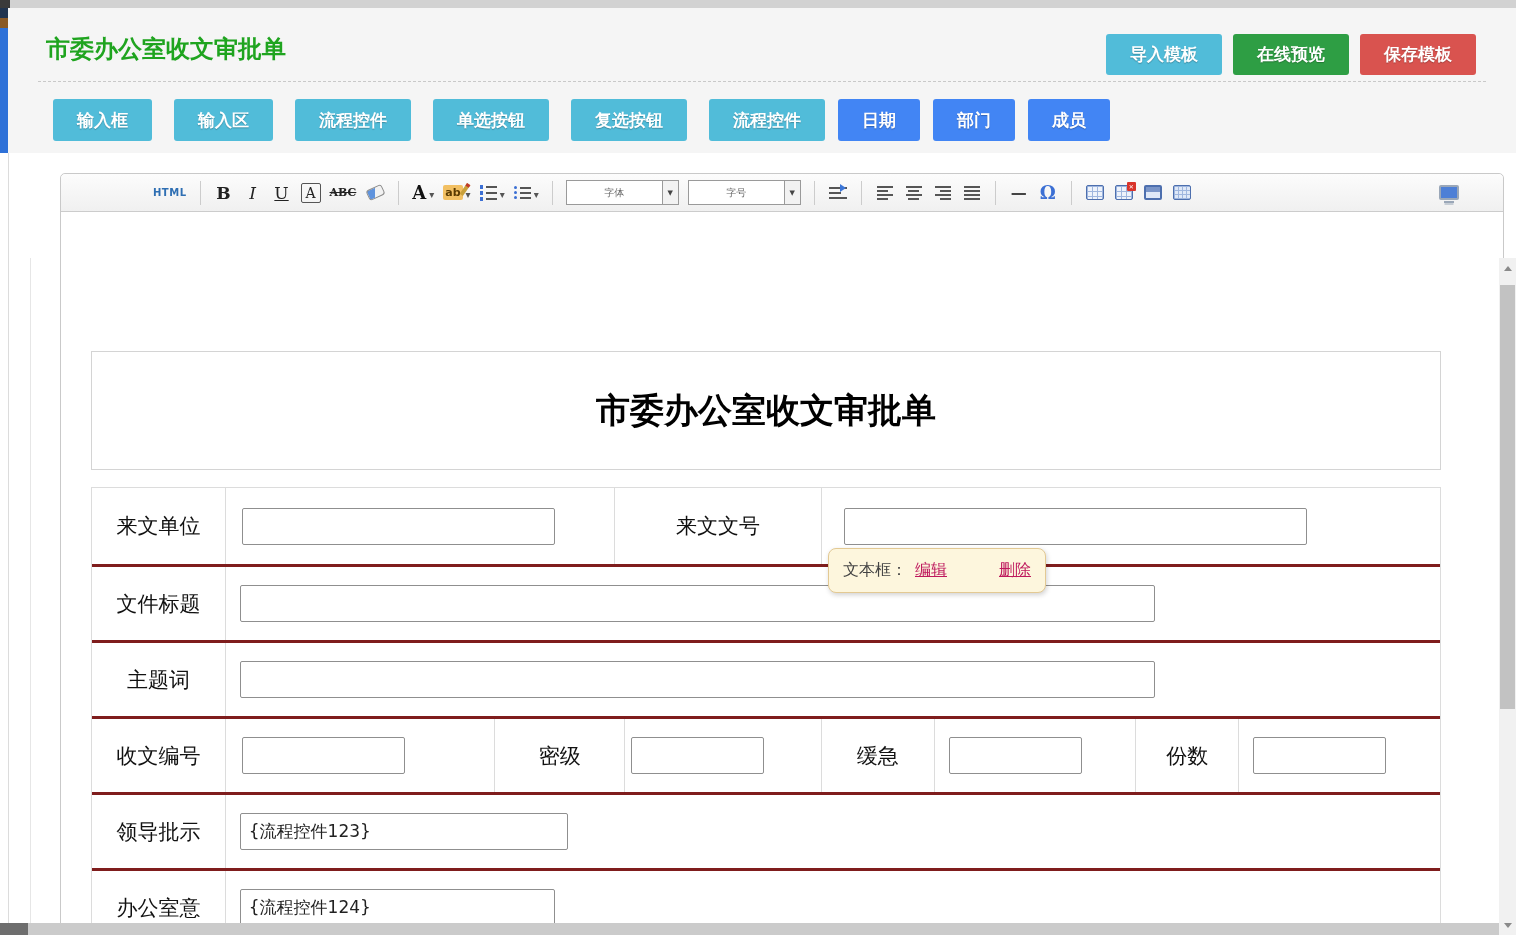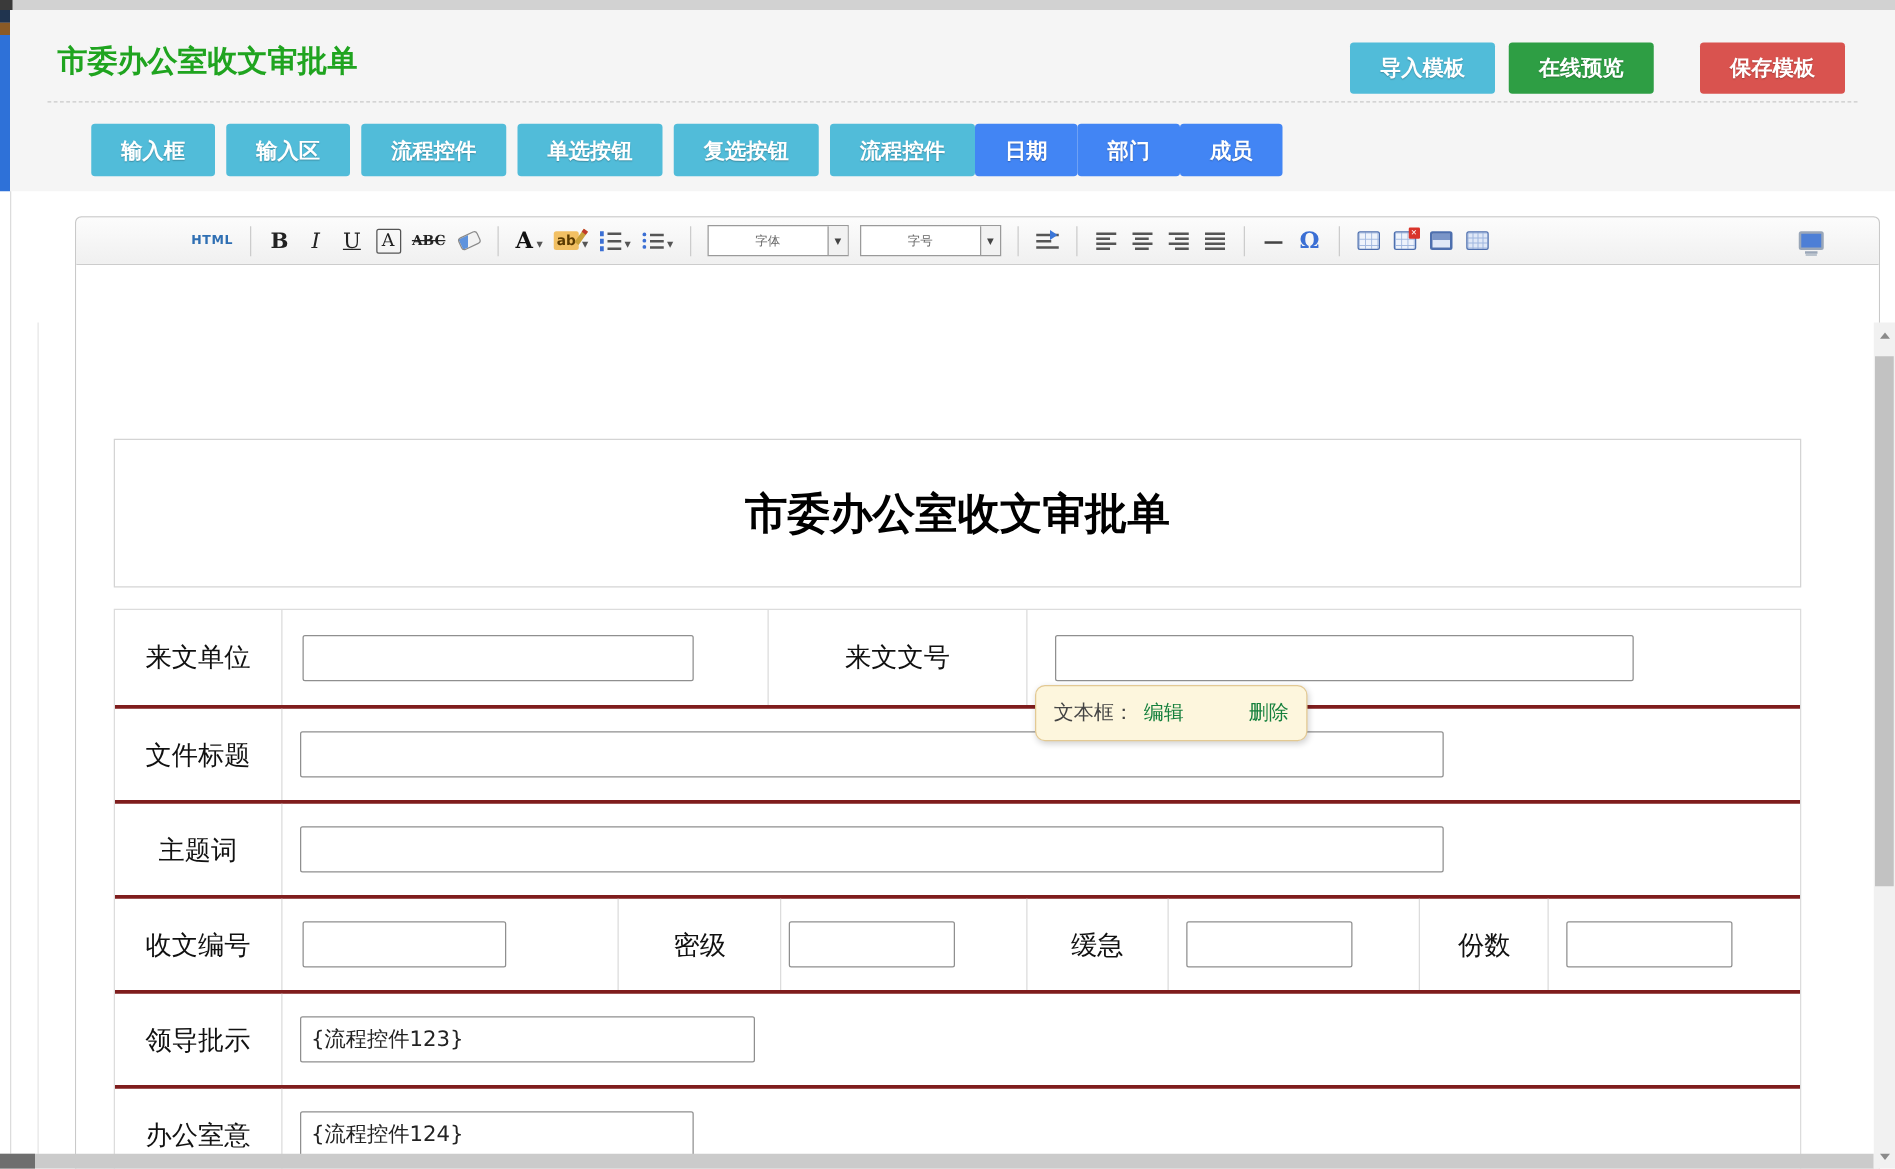--- a/index.html
+++ b/index.html
@@ -32,23 +32,23 @@
   
   .header { position:absolute; left:8px; top:8px; width:1508px; height:145px; background:#f5f5f5; }
   .header-row1 { display:flex; align-items:flex-start; justify-content:space-between; padding:26px 40px 0 38px; }
   .page-title { font-size:24px; font-weight:bold; color:#1fa41f; line-height:30px; }
   .header-actions { display:flex; gap:11px; }
   .act-btn { height:41px; padding:0 24px; border:none; border-radius:3px; color:#fff;
              font-size:17px; font-weight:bold; cursor:pointer;
              font-family:"DejaVu Serif","Liberation Serif",serif; text-shadow:0 1px 1px rgba(0,0,0,.25); }
   .act-import  { background:#51bcd9; }
   .act-preview { background:#2e9e44; }
-  .act-save    { background:#d9534f;margin-left:26px; }
+  .act-save    { background:#d9534f; }
   .header-sep { margin:6px 30px 0 30px; border-top:1px dashed #c9c9c9; height:0; }
-  .component-toolbar { display:flex; gap:9px; padding:17px 0 12px 45px;margin-left:20px; }
+  .component-toolbar { display:flex; gap:22px; padding:17px 0 12px 45px; }
   .comp-btn { height:42px; padding:0 24px; border:none; border-radius:3px; color:#fff;
               font-size:17px; font-weight:bold; cursor:pointer;
               font-family:"DejaVu Serif","Liberation Serif",serif; text-shadow:0 1px 1px rgba(0,0,0,.25); }
   .comp-btn.info { background:#51bcd9; }
   .comp-btn.primary { background:#4285f4; margin-left:-9px; }
   .comp-btn.primary:first-of-type { margin-left:0; }
 
   
   .editor-panel { position:absolute; left:44px; top:173px; width:1444px; height:762px;
                   background:#fff; border:1px solid #c9c9c9; border-radius:5px 5px 0 0;margin-left:16px; }
@@ -125,21 +125,21 @@
              font-size:17px; color:#222; padding:0 8px; outline:none;
              font-family:"DejaVu Sans","Liberation Sans",sans-serif; }
 
   
   .ctl-tooltip { position:absolute; left:828px; top:548px; width:218px; height:45px; z-index:60;
                  background:#fdf6dd; border:1px solid #e3c993; border-radius:8px;
                  box-shadow:1px 2px 5px rgba(0,0,0,.18);
                  display:flex; align-items:center; padding:0 14px; gap:8px;
                  font-family:"DejaVu Serif","Liberation Serif",serif; }
   .ctl-tooltip .tt-label { font-size:16px; color:#444; }
-  .ctl-tooltip a { font-size:16px; color:#15803d; cursor:pointer; }
+  .ctl-tooltip a { font-size:16px; color:#be185d; text-decoration:underline; cursor:pointer; }
   .ctl-tooltip a.tt-del { margin-left:44px; }
 </style>
 </head>
 <body>
 
 <div class="top-edge"></div>
 
 <div class="header serif-cn">
   <div class="header-row1">
     <h1 class="page-title">市委办公室收文审批单</h1>
@@ -316,21 +316,21 @@
           <input class="f-input" style="width: 133px;" value="">
         </div>
         <div class="cell c-label" style="width:103px">份数</div>
         <div class="cell" style="width:202px; padding-left:14px">
           <input class="f-input" style="width: 133px;" value="">
         </div>
       </div>
       <div class="t-row">
         <div class="cell c-label" style="width:133px">领导批示</div>
         <div class="cell" style="width:1217px; padding-left:14px">
-          <input class="f-input" style="width: 364px;" value="{流程控件123}">
+          <input class="f-input" style="width: 328px;" value="{流程控件123}">
         </div>
       </div>
       <div class="t-row">
         <div class="cell c-label" style="width:133px">办公室意</div>
         <div class="cell" style="width:1217px; padding-left:14px">
           <input class="f-input" style="width: 315px;" value="{流程控件124}">
         </div>
       </div>
     </div>
   </div>

